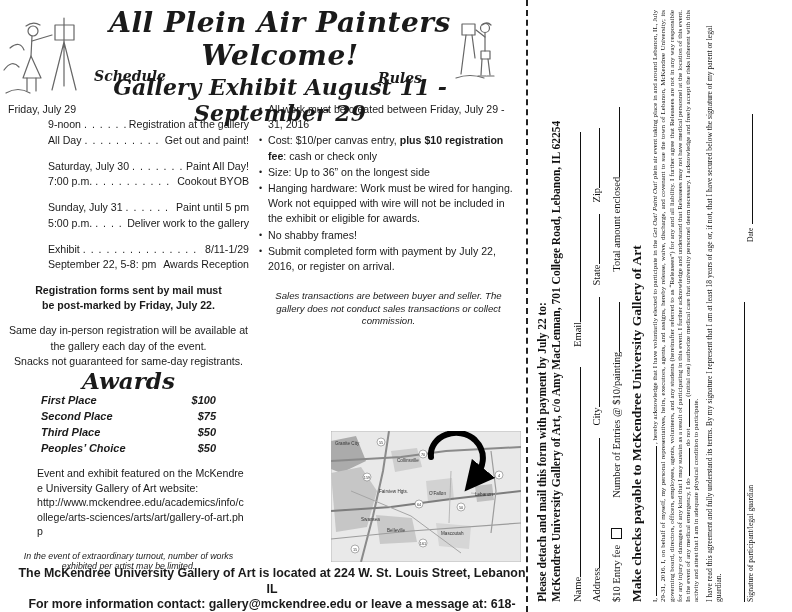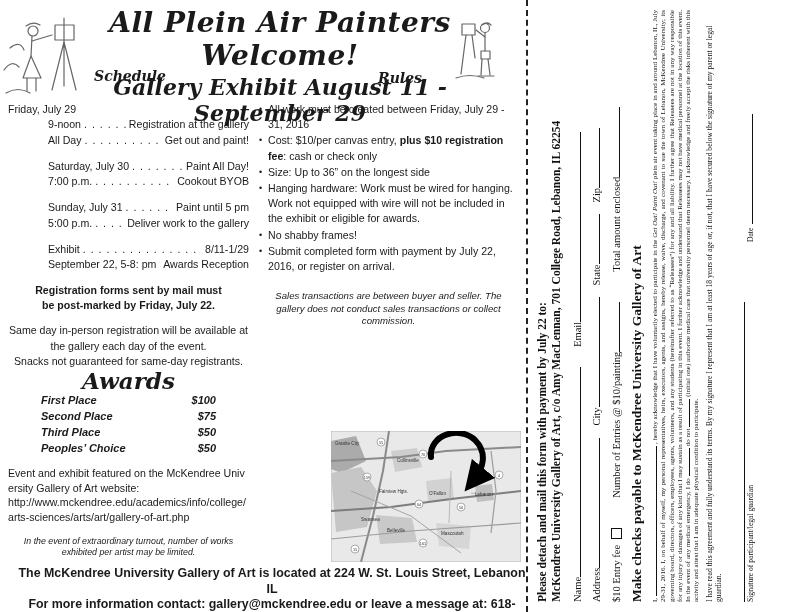--- a/index.html
+++ b/index.html
@@ -24,21 +24,21 @@
   .srow .leader::before { content:". . . . . . . . . . . . . . . . . . . . . . . . . . . . . . . . . . . . . . . . . . . . ."; letter-spacing:1px; }
   .srow .val { white-space:nowrap; }
   .gap { height:11px; }
   .center-note { text-align:center; margin-top:10px; }
   .bold { font-weight:bold; }
 
   
   .awards-head { text-align:center; font-family:"DejaVu Serif", serif; font-style:italic; font-weight:bold; font-size:23px; margin-top:4px; }
   .awards-table { width:175px; margin:4px auto 0 auto; }
   .arow { display:flex; justify-content:space-between; font-weight:bold; font-style:italic; font-size:11px; line-height:16px;text-align:center; }
-  .website { margin-top:10px; font-size:10.6px; line-height:14.5px; word-break:break-all; }
+  .website { margin-top:10px; font-size:10.6px; line-height:14.5px; word-break:break-all;margin-left:29px; }
   .turnout { margin-top:12px; text-align:center; font-style:italic; font-size:8.8px; line-height:10.5px; padding:0 14px; }
 
   
   .rules-col { position:absolute; left:257px; top:102px; width:263px; font-size:10.6px; line-height:15.2px; }
   .bullet { padding-left:11px; position:relative; margin-bottom:1px; }
   .bullet::before { content:"•"; position:absolute; left:2px; top:0; font-size:9px; }
   .register-note { margin-top:13px; text-align:center; padding:0 4px; }
   .sales-note { margin-top:16px; text-align:center; font-style:italic; font-size:9.6px; line-height:12.5px; padding:0 6px; }
 
   

